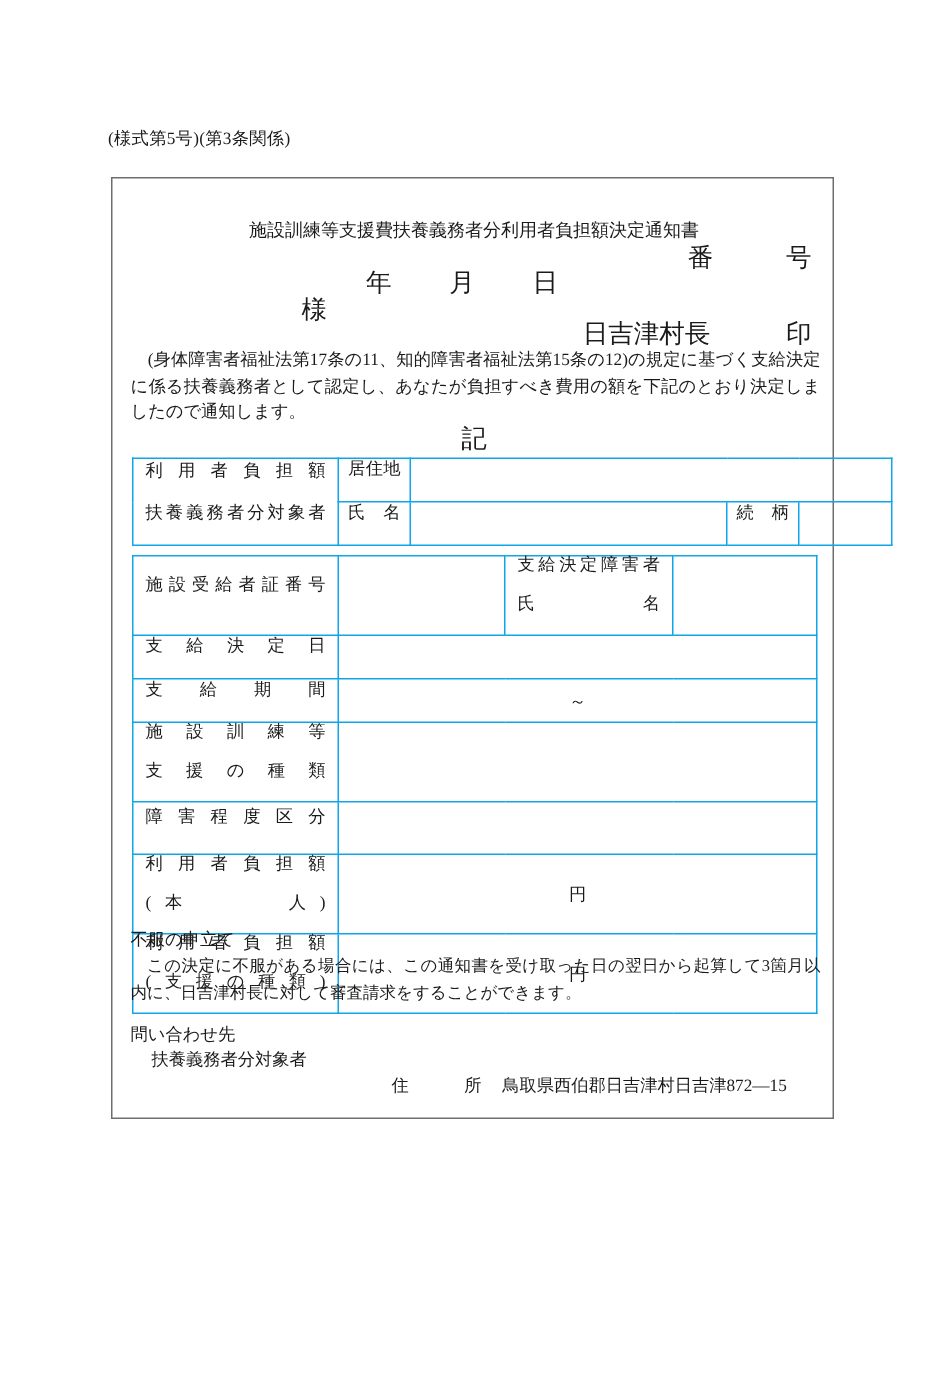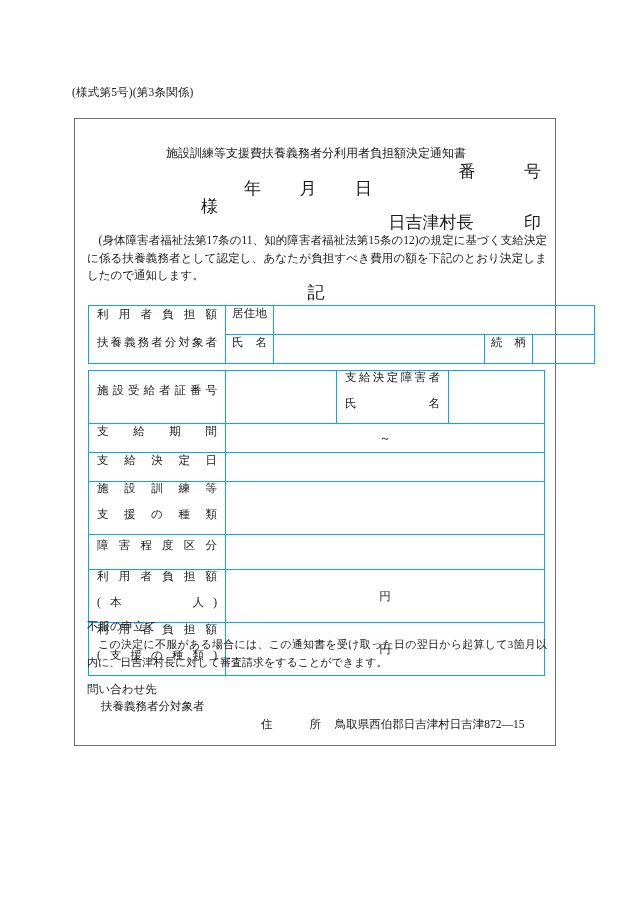--- a/index.html
+++ b/index.html
@@ -286,30 +286,30 @@
             <td class="cell-blank"></td>
             <td class="lbl two-line">
               <span class="j">支給決定障害者</span>
               <span class="j">氏　　　　　名</span>
             </td>
             <td class="cell-blank"></td>
           </tr>
 
           <tr>
             <td class="lbl">
+              <span class="j">支給決定日</span>
+            </td>
+            <td colspan="3" class="cell-blank"></td>
+          </tr>
+
+          <tr>
+            <td class="lbl">
               <span class="j">支給期間</span>
             </td>
             <td colspan="3" class="cell-center">～</td>
-          </tr>
-
-          <tr>
-            <td class="lbl">
-              <span class="j">支給決定日</span>
-            </td>
-            <td colspan="3" class="cell-blank"></td>
           </tr>
 
           <tr>
             <td class="lbl two-line" style="height:34px">
               <span class="j">施設訓練等</span>
               <span class="j">支援の種類</span>
             </td>
             <td colspan="3" class="cell-blank"></td>
           </tr>
 

